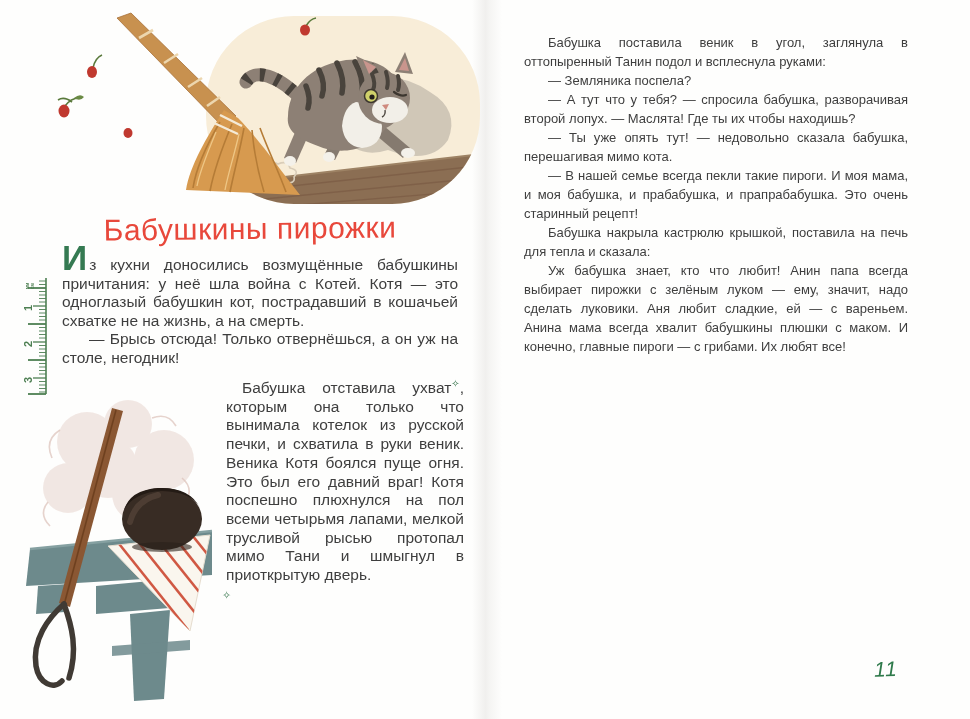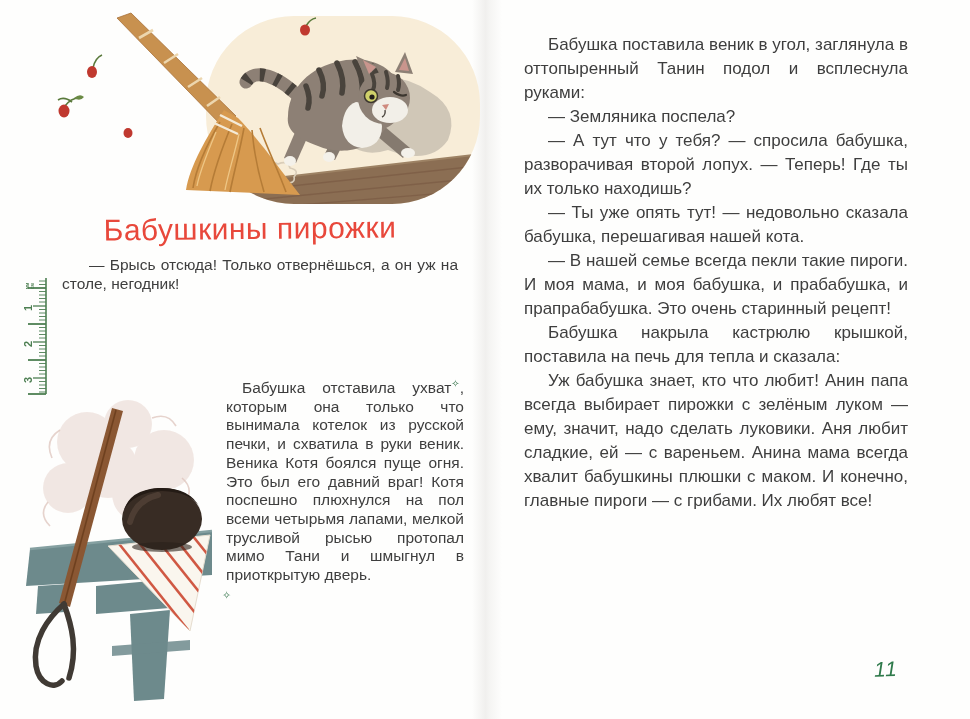--- a/index.html
+++ b/index.html
@@ -46,21 +46,21 @@
     font-size:13px;line-height:17.5px;
     padding-left:16px;box-sizing:border-box;position:absolute;
   }
   .footnote .footnote-star{
     position:absolute;left:0;top:1px;color:#3c7a52;font-size:11px;
   }
   .illu-bottom{left:12px;top:398px;width:210px;height:308px;}
   
   .right-text{
     left:524px;top:33px;width:384px;
-    font-size:17px;line-height:24px;text-align:justify;
+    font-size:13px;line-height:19px;text-align:justify;
   }
   .right-text p{margin:0;text-indent:24px;}
   .page-number{
     left:874px;top:657px;width:40px;
     color:#2f7a4b;font-size:21px;font-style:italic;letter-spacing:1px;
     transform:rotate(-2deg);
   }
 </style>
 </head>
 <body>
@@ -195,20 +195,21 @@
       <g fill="#4d7f52" font-family="Liberation Sans, sans-serif" font-weight="bold">
         <text x="13" y="60" font-size="11" transform="rotate(-90 13 60)" text-anchor="middle">1</text>
         <text x="13" y="96" font-size="11" transform="rotate(-90 13 96)" text-anchor="middle">2</text>
         <text x="13" y="132" font-size="11" transform="rotate(-90 13 132)" text-anchor="middle">3</text>
         <text x="10" y="38" font-size="4.5" transform="rotate(-90 10 38)" text-anchor="middle">мм</text>
         <text x="15" y="38" font-size="4.5" transform="rotate(-90 15 38)" text-anchor="middle">см</text>
       </g>
     </svg>
 
     <div class="abs intro-block">
+      <p><span class="raised-cap">И</span><span>з кухни доносились возмущённые бабушкины причитания: у неё шла война с Котей. Котя — это одноглазый бабушкин кот, пострадавший в кошачьей схватке не на жизнь, а на смерть.</span></p>
       <p class="dialogue">— Брысь отсюда! Только отвернёшься, а он уж на столе, негодник!</p>
     </div>
 
     <div class="abs column-block">
       <p><span>Бабушка отставила ухват</span><span class="fn-marker">✧</span><span>, которым она только что вынимала котелок из русской печки, и схватила в руки веник. Веника Котя боялся пуще огня. Это был его давний враг! Котя поспешно плюхнулся на пол всеми четырьмя лапами, мелкой трусливой рысью протопал мимо Тани и шмыгнул в приоткрытую дверь.</span></p>
     </div>
 
     <div class="footnote">
       <span class="footnote-star">✧</span>
     </div>
@@ -264,21 +265,21 @@
         <path d="M52,206 C36,220 20,242 24,268 C27,286 42,292 50,283" stroke="#403a34" stroke-width="5.5" fill="none" stroke-linecap="round"></path>
         <path d="M52,206 C60,228 66,252 57,280" stroke="#403a34" stroke-width="5.5" fill="none" stroke-linecap="round"></path>
       </g>
     </svg>
   </div>
 
   <div>
     <div class="abs right-text">
       <p>Бабушка поставила веник в угол, заглянула в оттопыренный Танин подол и всплеснула руками:</p>
       <p>— Земляника поспела?</p>
-      <p>— А тут что у тебя? — спросила бабушка, разворачивая второй лопух. — Теперь! Где ты их только находишь?</p>
-      <p>— Ты уже опять тут! — недовольно сказала бабушка, перешагивая нашей кота.</p>
+      <p>— А тут что у тебя? — спросила бабушка, разворачивая второй лопух. — Маслята! Где ты их чтобы находишь?</p>
+      <p>— Ты уже опять тут! — недовольно сказала бабушка, перешагивая мимо кота.</p>
       <p>— В нашей семье всегда пекли такие пироги. И моя мама, и моя бабушка, и прабабушка, и прапрабабушка. Это очень старинный рецепт!</p>
       <p>Бабушка накрыла кастрюлю крышкой, поставила на печь для тепла и сказала:</p>
       <p>Уж бабушка знает, кто что любит! Анин папа всегда выбирает пирожки с зелёным луком — ему, значит, надо сделать луковики. Аня любит сладкие, ей — с вареньем. Анина мама всегда хвалит бабушкины плюшки с маком. И конечно, главные пироги — с грибами. Их любят все!</p>
     </div>
     <div class="abs page-number">11</div>
   </div>
 </div>
 
 </body></html>

